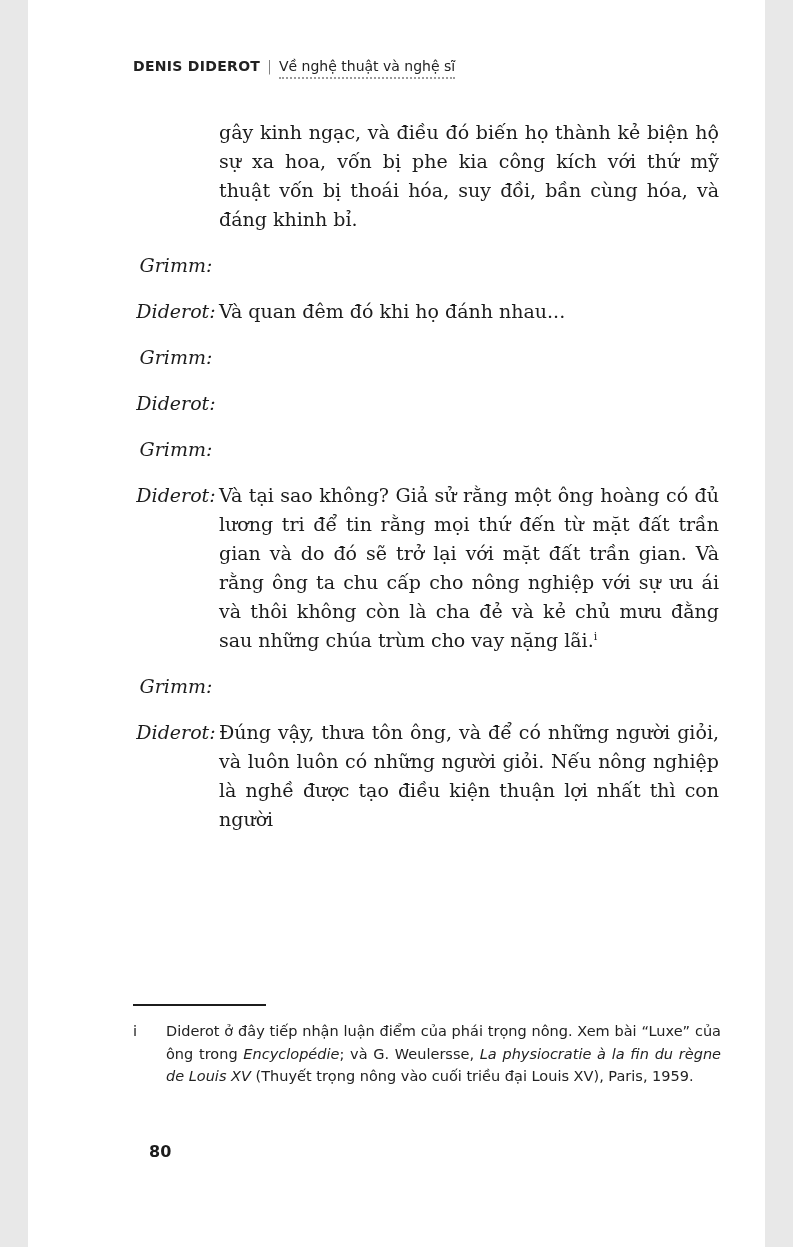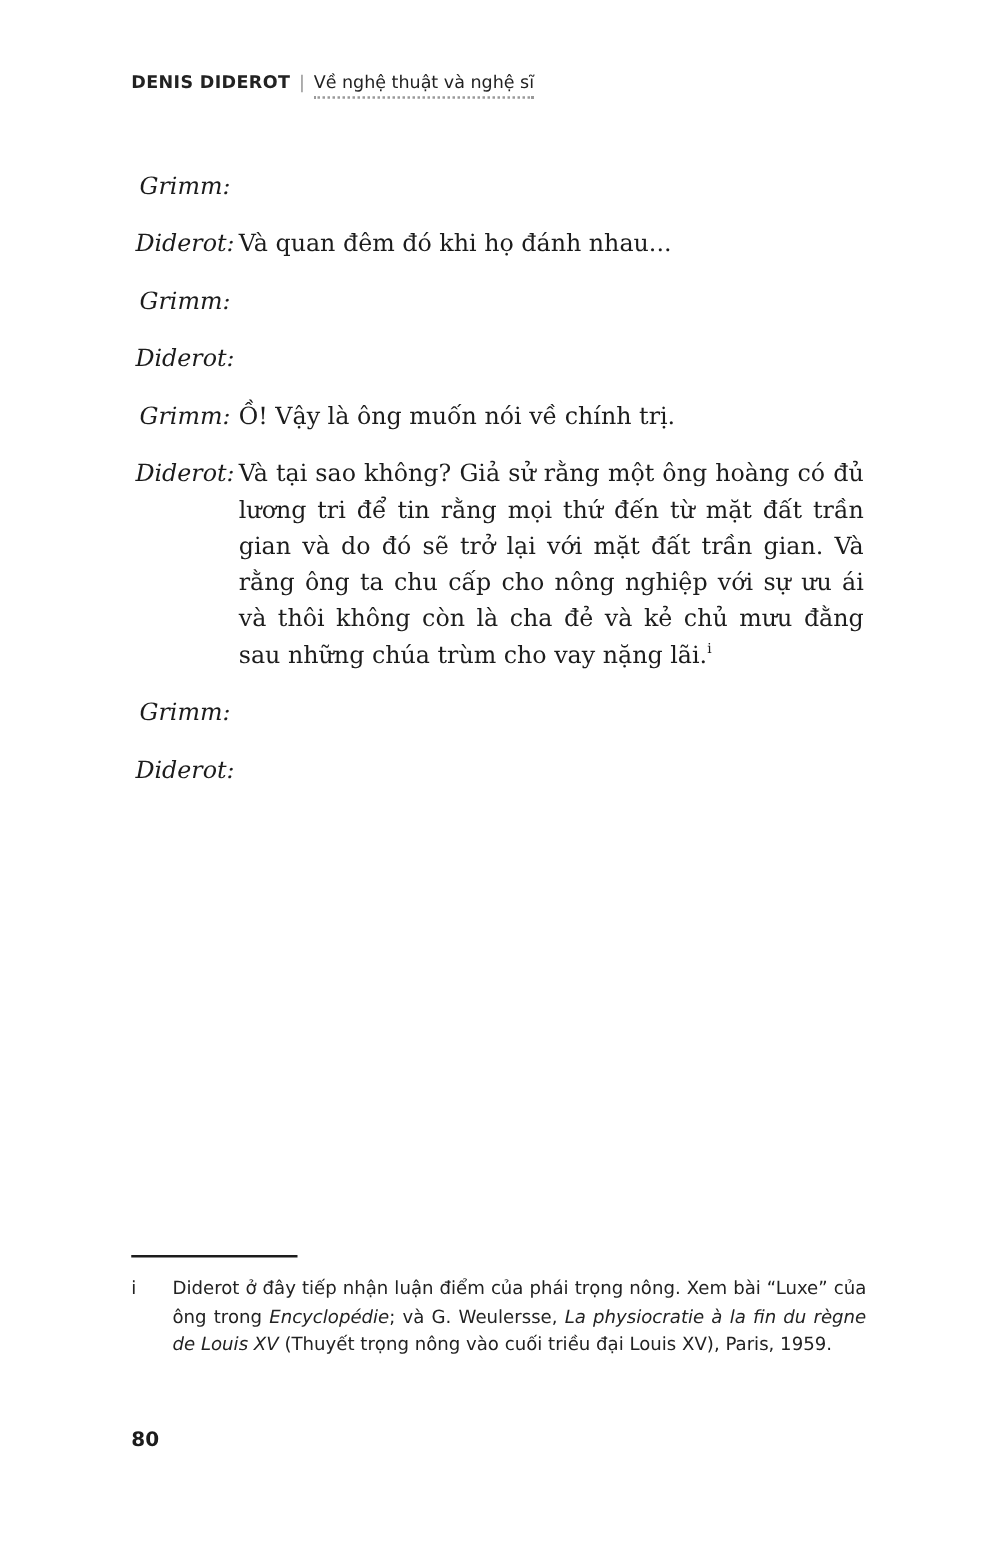--- a/index.html
+++ b/index.html
@@ -1,19 +1,19 @@
 <!DOCTYPE html>
 <html><head>
 <meta charset="utf-8">
 <style>
   * { box-sizing: border-box; }
   html, body { margin: 0; padding: 0; background: #e8e8e8; }
   .page {
     position: relative;
-    width: 793px;
+    width: 737px;
     height: 1247px;
     margin: 0 auto;
     background: #ffffff;
     color: #1c1c1c;
     font-family: "DejaVu Serif", serif;
     overflow: hidden;
   }
   .running-header {
     position: absolute;
     top: 58px;
@@ -87,68 +87,69 @@
     flex-shrink: 0;
   }
   .fn-text {
     flex: 1;
     text-align: justify;
   }
   .fn-text em { font-style: italic; margin-top: 32px; }
   .page-number {
     position: absolute;
     top: 1142px;
-    left: 105px;
+    left: 121px;
     font-family: "DejaVu Sans", "Liberation Sans", sans-serif;
     font-weight: bold;
     font-size: 16px;
     color: #1c1c1c;
   }
 </style>
 </head>
 <body>
 
 <div class="page">
 
   <div class="running-header">
     <span class="author">DENIS DIDEROT</span>
     <span class="header-divider">|</span>
     <span class="book-title">Về nghệ thuật và nghệ sĩ</span>
   </div>
 
   <div class="dialogue-block">
       <div class="dialogue-row">
         <span class="speaker"></span>
+        <span class="utterance">gây kinh ngạc, và điều đó biến họ thành kẻ biện hộ sự xa hoa, vốn bị phe kia công kích với thứ mỹ thuật vốn bị thoái hóa, suy đồi, bần cùng hóa, và đáng khinh bỉ.</span>
       </div>
       <div class="dialogue-row">
         <span class="speaker">Grimm:</span>
       </div>
       <div class="dialogue-row">
         <span class="speaker">Diderot:</span>
         <span class="utterance">Và quan đêm đó khi họ đánh nhau...</span>
       </div>
       <div class="dialogue-row">
         <span class="speaker">Grimm:</span>
       </div>
       <div class="dialogue-row">
         <span class="speaker">Diderot:</span>
       </div>
       <div class="dialogue-row">
         <span class="speaker">Grimm:</span>
-        <span class="utterance">Ồ! Vậy là ông muốn nói về chính trị.</span>
       </div>
       <div class="dialogue-row">
         <span class="speaker">Diderot:</span>
         <span class="utterance">Và tại sao không? Giả sử rằng một ông hoàng có đủ lương tri để tin rằng mọi thứ đến từ mặt đất trần gian và do đó sẽ trở lại với mặt đất trần gian. Và rằng ông ta chu cấp cho nông nghiệp với sự ưu ái và thôi không còn là cha đẻ và kẻ chủ mưu đằng sau những chúa trùm cho vay nặng lãi.<sup>i</sup></span>
       </div>
       <div class="dialogue-row">
         <span class="speaker">Grimm:</span>
       </div>
       <div class="dialogue-row">
         <span class="speaker">Diderot:</span>
+        <span class="utterance">Đúng vậy, thưa tôn ông, và để có những người giỏi, và luôn luôn có những người giỏi. Nếu nông nghiệp là nghề được tạo điều kiện thuận lợi nhất thì con người</span>
       </div>
     </div>
 
   <div class="footnote-rule"></div>
 
   <div class="footnote">
     <span class="fn-marker">i</span>
     <span class="fn-text"><span>Diderot ở đây tiếp nhận luận điểm của phái trọng nông. Xem bài “Luxe” của ông trong </span><em>Encyclopédie</em><span>; và G. Weulersse, </span><em>La physiocratie à la fin du règne de Louis XV</em><span> (Thuyết trọng nông vào cuối triều đại Louis XV), Paris, 1959.</span></span>
   </div>
 

